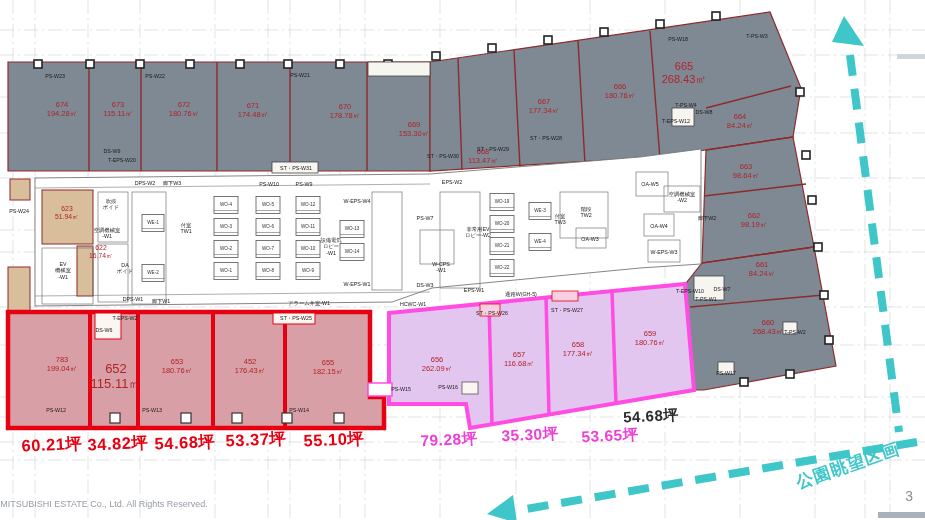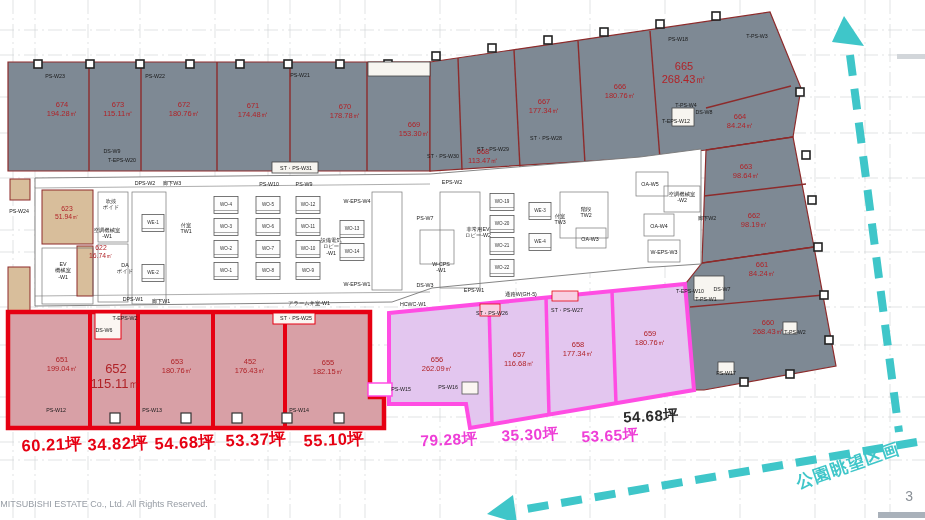--- a/index.html
+++ b/index.html
@@ -222,21 +222,21 @@
       <div class="lbl room" style="left: 740px; top: 122px; font-size: 7.5px; color: rgb(176, 35, 40);">664
 84.24㎡</div>
       <div class="lbl room" style="left: 746px; top: 172px; font-size: 7.5px; color: rgb(176, 35, 40); text-align: center;">663
 98.64㎡</div>
       <div class="lbl room" style="left: 754px; top: 221px; font-size: 7.5px; color: rgb(176, 35, 40);">662
 98.19㎡</div>
       <div class="lbl room" style="left: 762px; top: 270px; font-size: 7.5px; color: rgb(176, 35, 40);">661
 84.24㎡</div>
       <div class="lbl room" style="left: 768px; top: 328px; font-size: 7.5px; color: rgb(176, 35, 40);">660
 268.43㎡</div>
-      <div class="lbl room" style="left: 62px; top: 365px; font-size: 7.5px; color: rgb(176, 35, 40);">651
+      <div class="lbl room" style="left: 62px; top: 365px; font-size: 7.5px; color: rgb(176, 35, 40);">783
 199.04㎡</div>
       <div class="lbl room" style="left: 116px; top: 376px; font-size: 13px; color: rgb(176, 35, 40);">652
 115.11㎡</div>
       <div class="lbl room" style="left: 177px; top: 367px; font-size: 7.5px; color: rgb(176, 35, 40);">653
 180.76㎡</div>
       <div class="lbl room" style="left: 250px; top: 367px; font-size: 7.5px; color: rgb(176, 35, 40);">452
 176.43㎡</div>
       <div class="lbl room" style="left: 328px; top: 368px; font-size: 7.5px; color: rgb(176, 35, 40);">655
 182.15㎡</div>
       <div class="lbl room" style="left: 437px; top: 365px; font-size: 7.5px; color: rgb(176, 35, 40);">656

